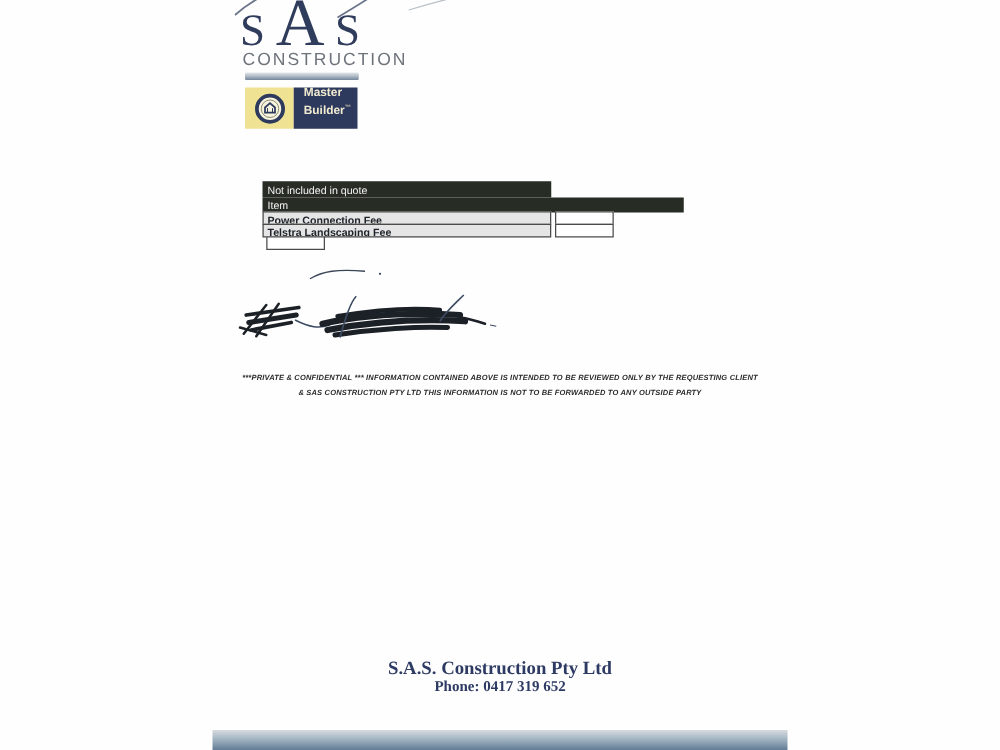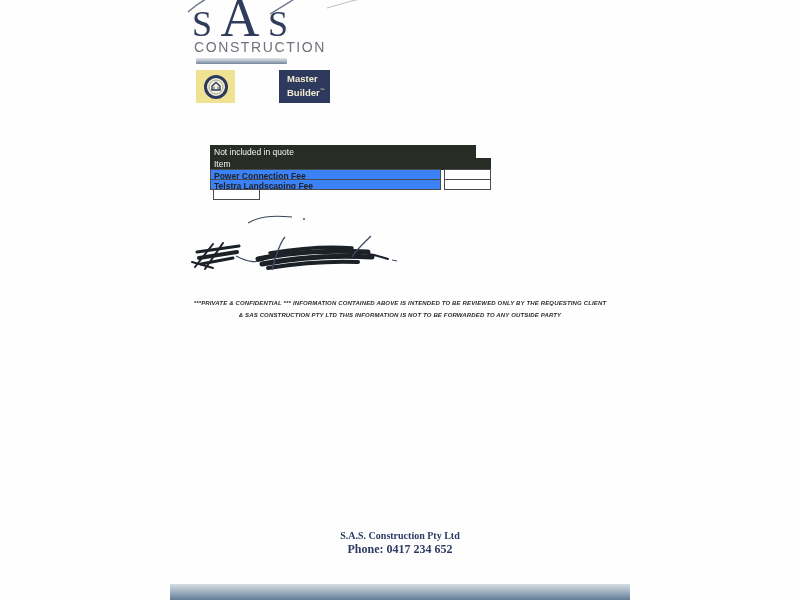--- a/index.html
+++ b/index.html
@@ -21,52 +21,52 @@
   .swoosh{position:absolute;left:180px;top:0;pointer-events:none;}
 
   .grad-bar-top{position:absolute;left:196px;top:58px;width:91px;height:6px;
     background:linear-gradient(to bottom,#e3e6e9 0%,#b5bfc9 45%,#72859a 100%);
     border-radius:1px;}
 
   
   .mb-badge{position:absolute;left:196px;top:70px;height:33px;display:flex;}
   .mb-yellow{width:39px;height:33px;background:#f0e293;display:flex;align-items:center;justify-content:center;}
   .mb-navy{width:51px;height:33px;background:#2d3a5e;color:#f2ecd0;
-    display:flex;flex-direction:column;justify-content:center;padding-left:8px;box-sizing:border-box;margin-left:44px;}
+    display:flex;flex-direction:column;justify-content:flex-start;padding-left:8px;box-sizing:border-box;}
   .mb-navy .mb-line{font-size:9.5px;font-weight:bold;line-height:10.5px;white-space:nowrap;}
   .mb-tm{font-size:5px;vertical-align:super;color:#c9c4a8;}
 
   
   .quote-table{position:absolute;left:210px;top:145px;width:281px;font-size:8.5px;color:#20242a;}
-  .qt-h1{width:266px;height:13px;background:#272c25;color:#f4f4f4;
+  .qt-h1{width:231px;height:13px;background:#272c25;color:#f4f4f4;
     box-sizing:border-box;padding:2px 0 0 4px;font-size:8.5px;}
-  .qt-h2{width:281px;height:12px;background:#272c25;color:#f4f4f4;
+  .qt-h2{width:337px;height:12px;background:#272c25;color:#f4f4f4;
     box-sizing:border-box;padding:1px 0 0 4px;font-size:8.5px;}
   .qt-row{display:flex;height:11px;margin-top:-1px;}
   .qt-row:first-of-type{margin-top:0;}
   .qt-cell-l{width:231px;box-sizing:border-box;border:1px solid #4b4b4b;
-    padding:1px 18px 0 3px;font-weight:bold;background:#3b82f6;white-space:nowrap;overflow:hidden;}
+    padding:1px 18px 0 3px;font-weight:bold;background:#e5e5e5;white-space:nowrap;overflow:hidden;}
   .qt-gap{width:3px;}
   .qt-cell-r{width:47px;box-sizing:border-box;border:1px solid #4b4b4b;background:#fff;}
 
   .pen-tick{position:absolute;left:240px;top:210px;pointer-events:none;}
 
   
   .signature{position:absolute;left:183px;top:228px;pointer-events:none;}
 
   
   .confidential{position:absolute;left:170px;top:297px;width:460px;text-align:center;
     font-size:6px;font-style:italic;font-weight:bold;color:#2b2b2b;
     letter-spacing:0.15px;line-height:12px;white-space:nowrap;}
 
   
   .footer{position:absolute;left:170px;top:529px;width:460px;text-align:center;
     font-family:"Liberation Serif","DejaVu Serif",serif;font-weight:bold;color:#2d3a63;
     line-height:13.5px;}
-  .footer .f-company{font-size:10px;}
+  .footer .f-company{font-size:15px;}
   .footer .f-line{font-size:12px;}
 
   .grad-bar-bottom{position:absolute;left:170px;top:584px;width:460px;height:16px;
     background:linear-gradient(to bottom,#d6dce0 0%,#a3b4c3 45%,#627d96 100%);}
 </style>
 </head>
 <body>
 
 <div class="page">
 
@@ -149,18 +149,18 @@
     <path d="M 392 260 L 397 261" fill="none" stroke="#3d4b63" stroke-width="1"></path>
   </svg>
 
   <div class="confidential">
     <div>***PRIVATE &amp; CONFIDENTIAL ***     INFORMATION CONTAINED ABOVE IS INTENDED TO BE REVIEWED ONLY BY THE REQUESTING CLIENT</div>
     <div>&amp; SAS CONSTRUCTION PTY LTD THIS INFORMATION IS NOT TO BE FORWARDED TO ANY OUTSIDE PARTY</div>
   </div>
 
   <div class="footer">
     <div class="f-company">S.A.S. Construction Pty Ltd</div>
-    <div class="f-line">Phone: 0417 234 652</div>
+    <div class="f-line">Phone: 0417 319 652</div>
   </div>
 
   <div class="grad-bar-bottom"></div>
 
 </div>
 
 </body></html>

